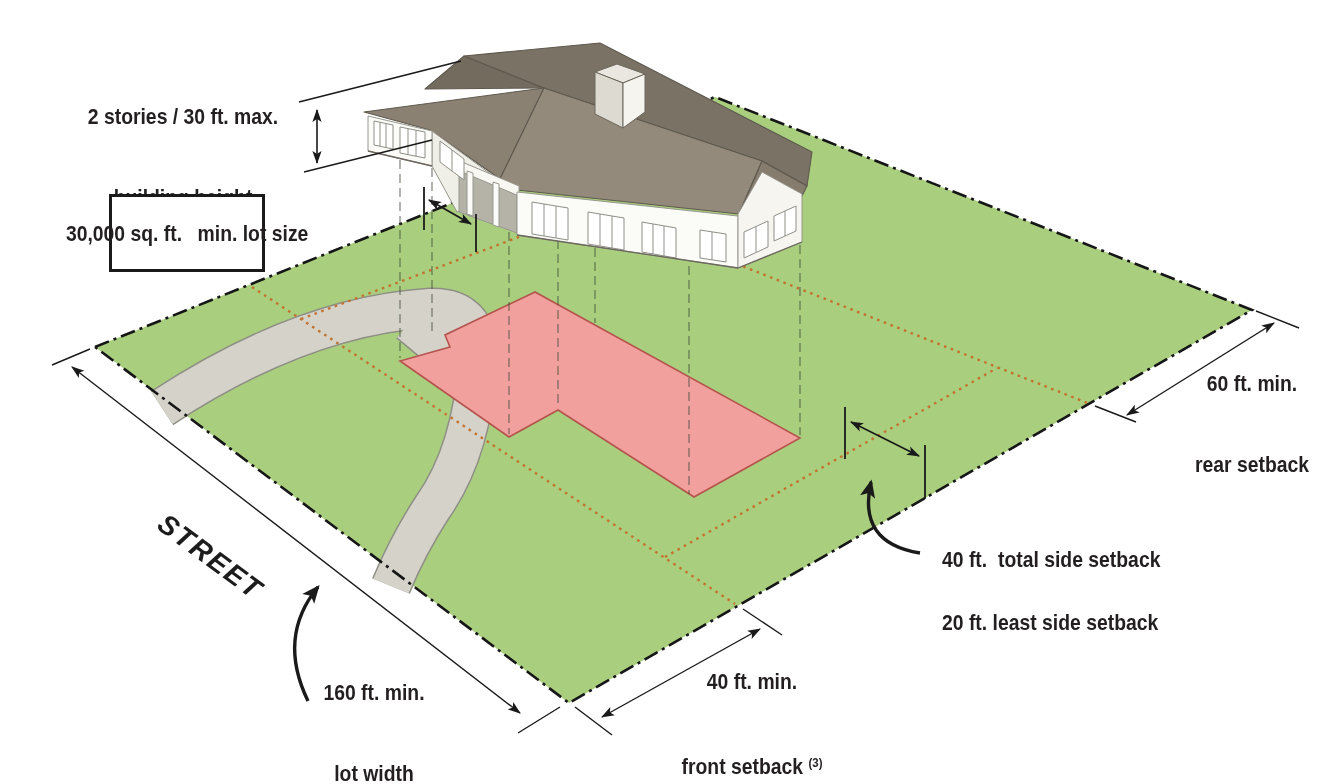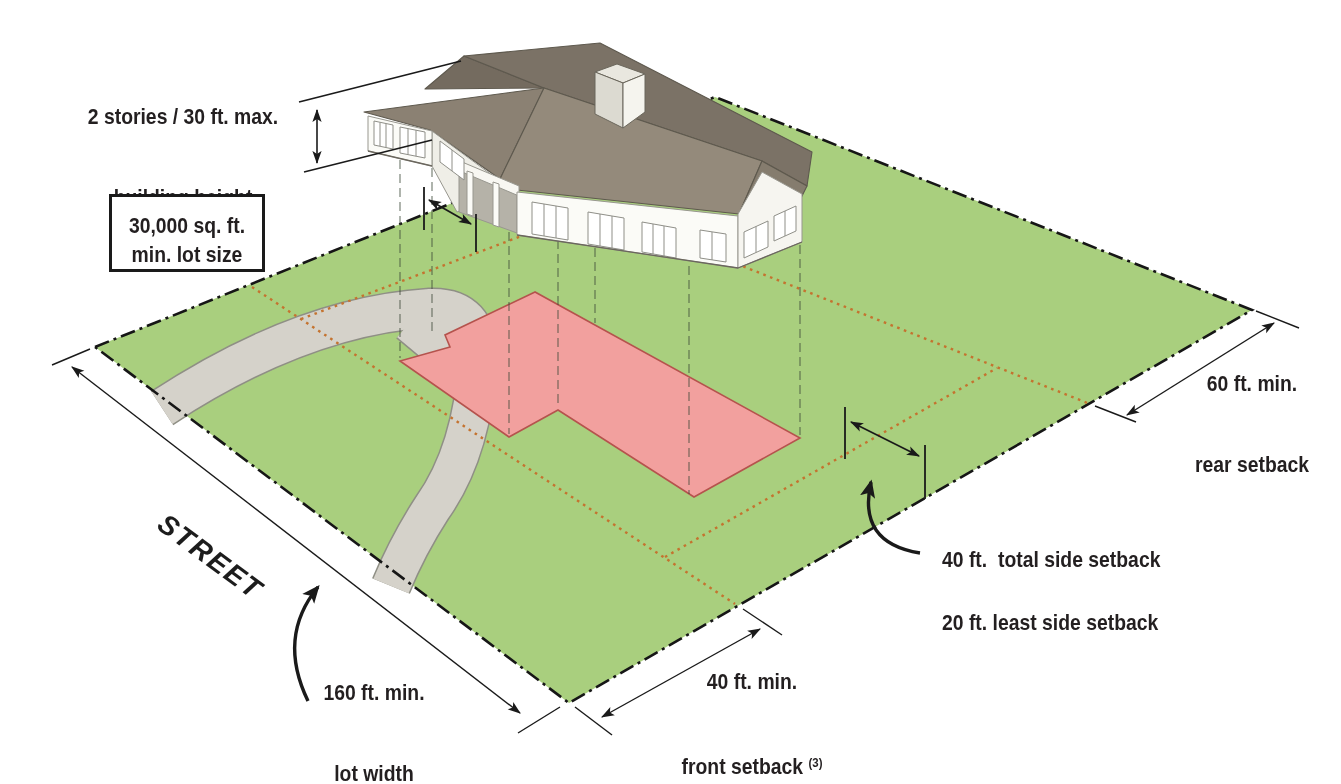--- a/index.html
+++ b/index.html
@@ -8,22 +8,22 @@
   #scene{position:absolute;left:0;top:0;}
   .lbl{position:absolute;font-weight:700;font-size:22px;line-height:27px;color:#231f20;
        text-align:center;white-space:pre;transform:translate(-50%,-50%) scaleX(.88);}
   .lbl .ln{display:block;}
   .lbl-left{position:absolute;font-weight:700;font-size:22px;line-height:27px;color:#231f20;
        white-space:pre;transform:translate(0,-50%) scaleX(.88);transform-origin:left center;}
   #street-label{position:absolute;font-style:italic;font-weight:700;font-size:28px;color:#1c1c1c;
        letter-spacing:2px;white-space:pre;
        transform:translate(-50%,-50%) rotate(36.5deg);}
   #lot-size-box{position:absolute;left:97px;top:194px;width:150px;height:72px;
-       border:3px solid #1a1a1a;background:#ffffff;display:flex;flex-direction:column;
-       align-items:center;justify-content:flex-end;}
+       border:3px solid #1a1a1a;background:#ffffff;display:flex;flex-direction:row;
+       align-items:center;justify-content:center;}
   #lot-size-box .ln{display:block;font-weight:700;font-size:22px;line-height:29px;color:#231f20;
        transform:scaleX(.88);white-space:pre;}
   .sup{font-size:13px;vertical-align:7px;}
 </style>
 </head>
 <body>
 
 <div id="canvas">
 
 <svg id="scene" width="1341" height="784" viewBox="0 0 1341 784">

